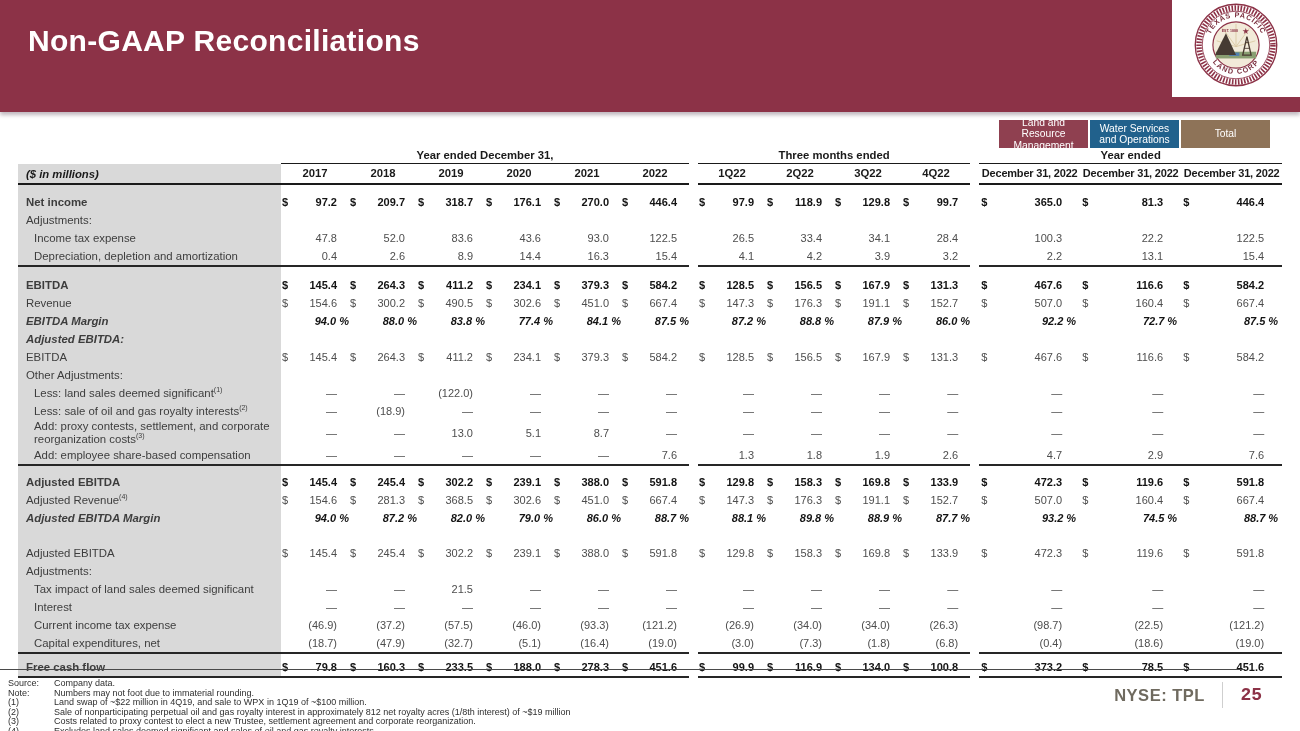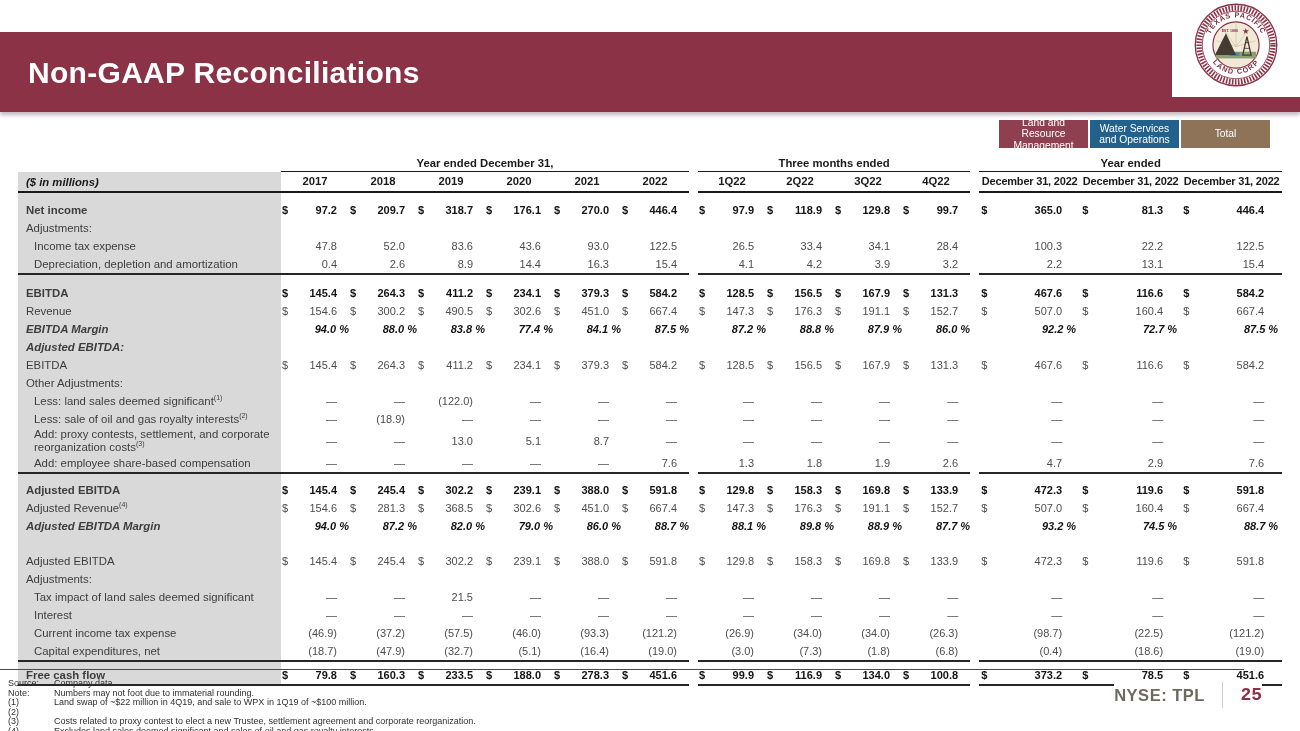--- a/index.html
+++ b/index.html
@@ -1,27 +1,27 @@
 <!DOCTYPE html>
 <html><head>
 <meta charset="utf-8">
 <style>
   html,body{margin:0;padding:0;width:1300px;height:731px;overflow:hidden;background:#ffffff;
     font-family:"Liberation Sans","DejaVu Sans",sans-serif;-webkit-font-smoothing:antialiased;}
-  .banner{position:relative;height:80px;background:#8C3247;box-shadow:0 3px 4px rgba(95,75,90,.4);margin-top:32px;}
+  .banner{position:relative;height:112px;background:#8C3247;box-shadow:0 3px 4px rgba(95,75,90,.4);}
   .banner h1{margin:0;padding:24px 0 0 28px;font-size:30px;letter-spacing:.3px;color:#ffffff;font-weight:bold;}
   .logo-panel{position:absolute;top:0;right:0;width:128px;height:97px;background:#ffffff;
     display:flex;align-items:flex-start;justify-content:center;z-index:5;}
   .logo-panel svg{margin-top:3px;}
   .content{position:relative;width:1264px;margin:0 18px;}
   .seg-row{display:flex;margin-top:8px;margin-left:961px;padding-left:20px;}
   .seg-box{width:99px;margin-right:2px;height:28px;display:flex;align-items:center;justify-content:center;
     text-align:center;color:#fff;font-size:10.3px;line-height:11.5px;padding:0 2px;box-sizing:border-box;}
   .seg-box:last-child{margin-right:12px;}
-  table.fin{border-collapse:separate;border-spacing:0;table-layout:fixed;width:1264px;margin-top:8px;}
+  table.fin{border-collapse:separate;border-spacing:0;table-layout:fixed;width:1264px;margin-top:0;}
   col.c-label{width:263px;} col.c-usd{width:15px;} col.c-val{width:53px;}
   col.c-gap{width:9px;} col.c-usd2{width:16px;} col.c-val2{width:85px;}
   th{font-weight:bold;color:#1a1a1a;}
   th.grp{font-size:11.3px;text-align:center;border-bottom:1.5px solid #1a1a1a;padding:1px 0 2px;}
   th.colh{font-size:11.3px;text-align:center;border-bottom:2px solid #1a1a1a;padding:3px 0 4px;white-space:nowrap;}
   th.colh2{font-size:11px;letter-spacing:-.2px;}
   th.units{font-size:11.3px;text-align:left;font-style:italic;padding-left:8px;background:#d9d9d9;
     border-bottom:2px solid #1a1a1a;}
   th.hgap{border:none;}
   td{font-size:11px;color:#4d4d4d;height:18px;line-height:13px;vertical-align:middle;padding:0;}
@@ -1064,20 +1064,21 @@
     <div class="fline">
       <span class="fl">Note:</span>
       <span class="ft">Numbers may not foot due to immaterial rounding.</span>
     </div>
     <div class="fline">
       <span class="fl">(1)</span>
       <span class="ft">Land swap of ~$22 million in 4Q19, and sale to WPX in 1Q19 of ~$100 million.</span>
     </div>
     <div class="fline">
       <span class="fl">(2)</span>
+      <span class="ft">Sale of nonparticipating perpetual oil and gas royalty interest in approximately 812 net royalty acres (1/8th interest) of ~$19 million</span>
     </div>
     <div class="fline">
       <span class="fl">(3)</span>
       <span class="ft">Costs related to proxy contest to elect a new Trustee, settlement agreement and corporate reorganization.</span>
     </div>
     <div class="fline">
       <span class="fl">(4)</span>
       <span class="ft">Excludes land sales deemed significant and sales of oil and gas royalty interests.</span>
     </div>
   </div>

